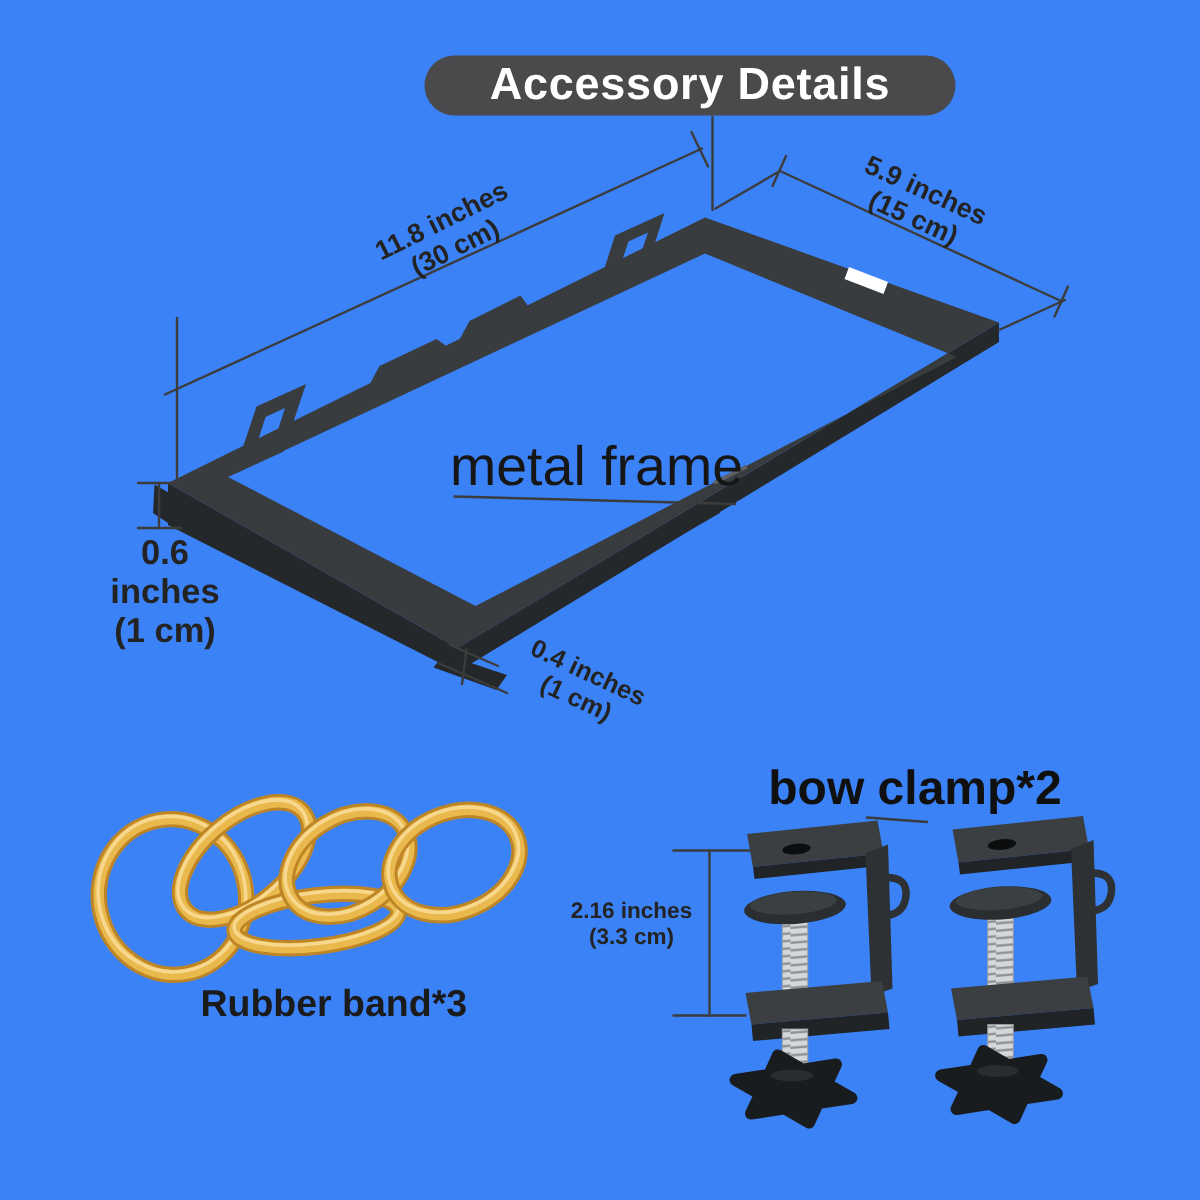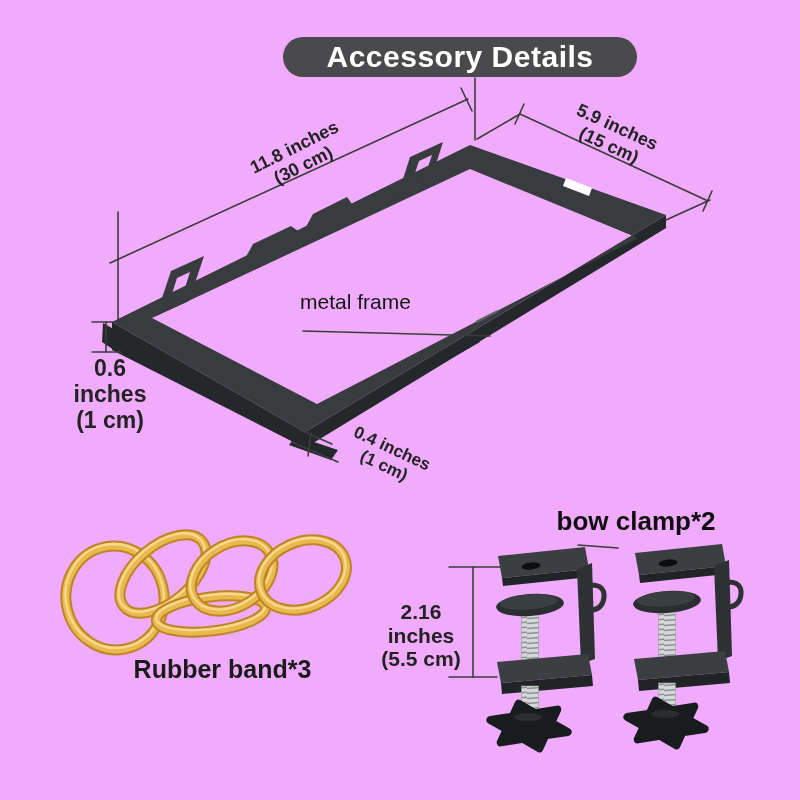--- a/index.html
+++ b/index.html
@@ -1,35 +1,35 @@
 <!DOCTYPE html>
 <html><head>
 <meta charset="utf-8">
 <style>
   html,body{margin:0;padding:0;background:#ffffff;}
   .canvas{
-    position:relative;width:800px;height:800px;background:#f0abfc;overflow:hidden;
+    position:relative;width:800px;height:800px;background:#3b82f6;overflow:hidden;
     font-family:"Liberation Sans",sans-serif;
   }
   .illu{position:absolute;left:0;top:0;}
   .banner{
     position:absolute;left:283px;top:37px;width:354px;height:40px;
     background:#4a4a4c;border-radius:21px;display:flex;align-items:center;justify-content:center;
   }
   .banner span{color:#ffffff;font-size:30px;font-weight:bold;letter-spacing:.5px;white-space:nowrap;}
   .lbl{position:absolute;color:#232323;font-weight:bold;text-align:center;line-height:1.13;}
   .lbl span{display:block;}
   .lbl-length{left:224px;top:136px;width:150px;font-size:18px;transform:rotate(-26.5deg);}
   .lbl-depth{left:548px;top:116px;width:130px;font-size:18px;transform:rotate(24.5deg);}
-  .lbl-metal{left:300px;top:290px;font-size:21px;font-weight:normal;color:#161616;white-space:nowrap;text-align:left;}
+  .lbl-metal{left:300px;top:290px;font-size:37px;font-weight:normal;color:#161616;white-space:nowrap;text-align:left;}
   .lbl-rim{left:60px;top:355px;width:100px;font-size:23px;}
   .lbl-corner{left:336px;top:438px;width:104px;font-size:17px;transform:rotate(25deg);}
-  .lbl-clampdim{left:369px;top:600px;width:104px;font-size:21px;}
+  .lbl-clampdim{left:369px;top:600px;width:104px;font-size:15px;}
   .lbl-rubber{left:95px;top:655px;width:255px;font-size:25px;color:#1b1b1b;}
-  .lbl-bow{left:531px;top:507px;width:210px;font-size:26px;color:#101010;}
+  .lbl-bow{left:505px;top:507px;width:210px;font-size:32px;color:#101010;}
 </style>
 </head>
 <body>
 
 <div class="canvas">
 
   <svg class="illu" width="800" height="800" viewBox="0 0 800 800">
     <defs>
       <pattern id="threads" width="17" height="5" patternUnits="userSpaceOnUse">
         <rect width="17" height="5" fill="#d6d7d8"></rect>
@@ -172,16 +172,16 @@
     <span>0.4 inches</span>
     <span>(1 cm)</span>
   </div>
 
   <div class="lbl lbl-rubber">Rubber band*3</div>
 
   <div class="lbl lbl-bow">bow clamp*2</div>
 
   <div class="lbl lbl-clampdim">
     <span>2.16 inches</span>
-    <span>(5.5 cm)</span>
+    <span>(3.3 cm)</span>
   </div>
 
 </div>
 
 </body></html>

